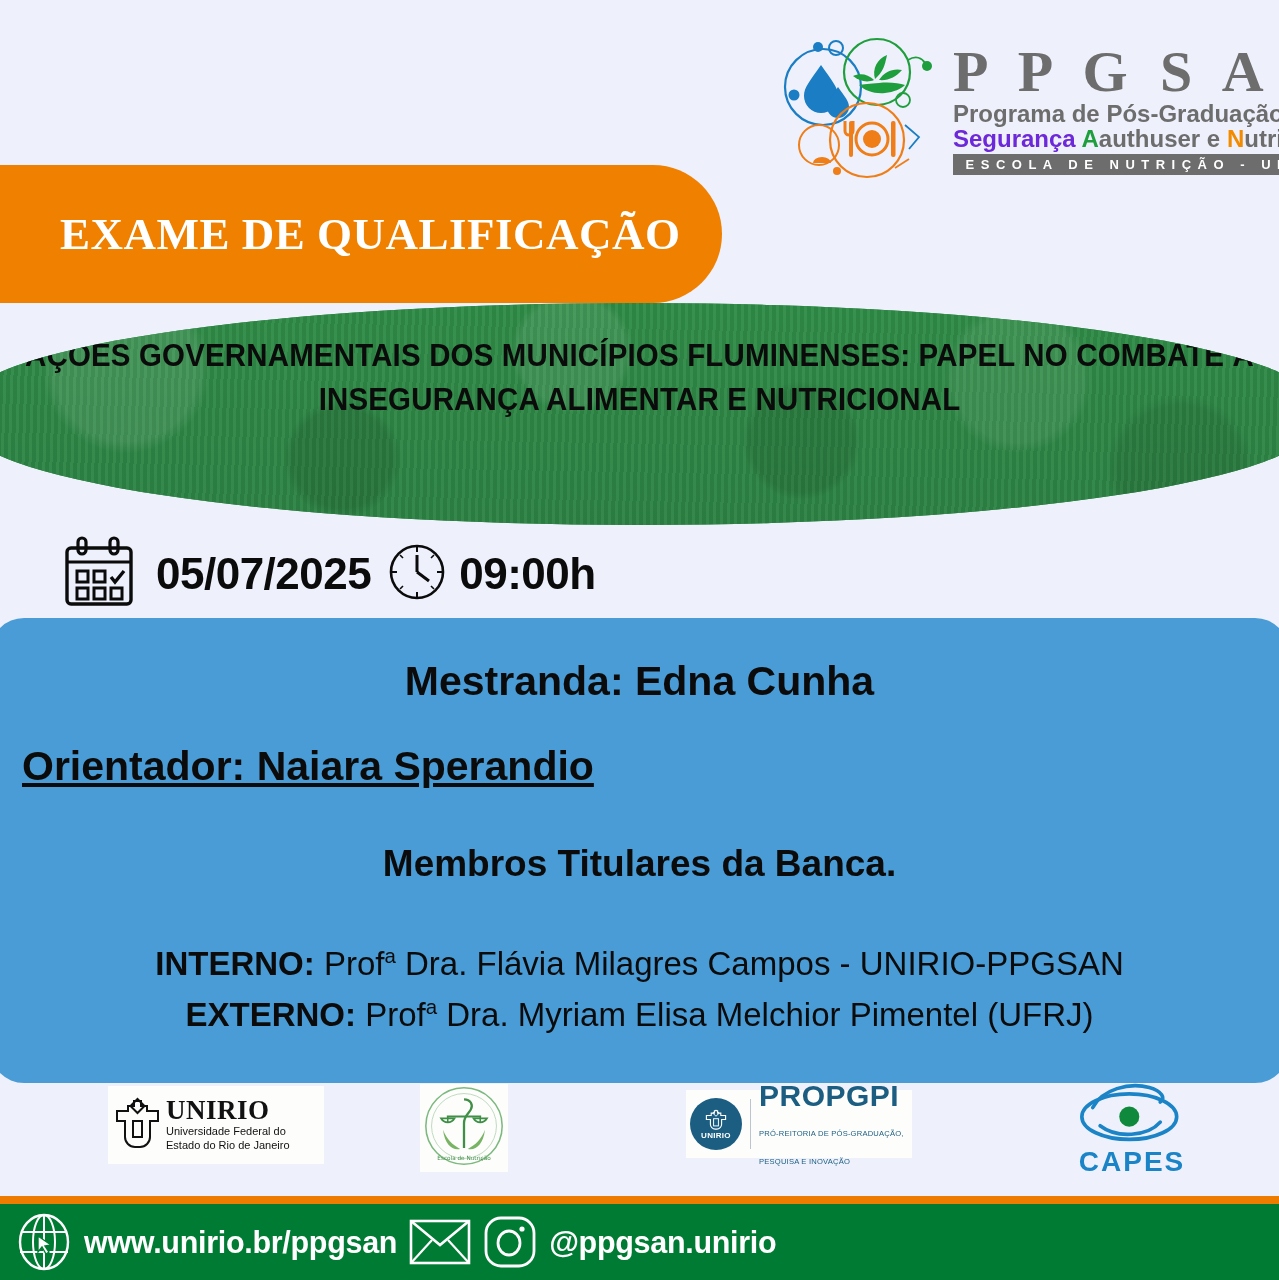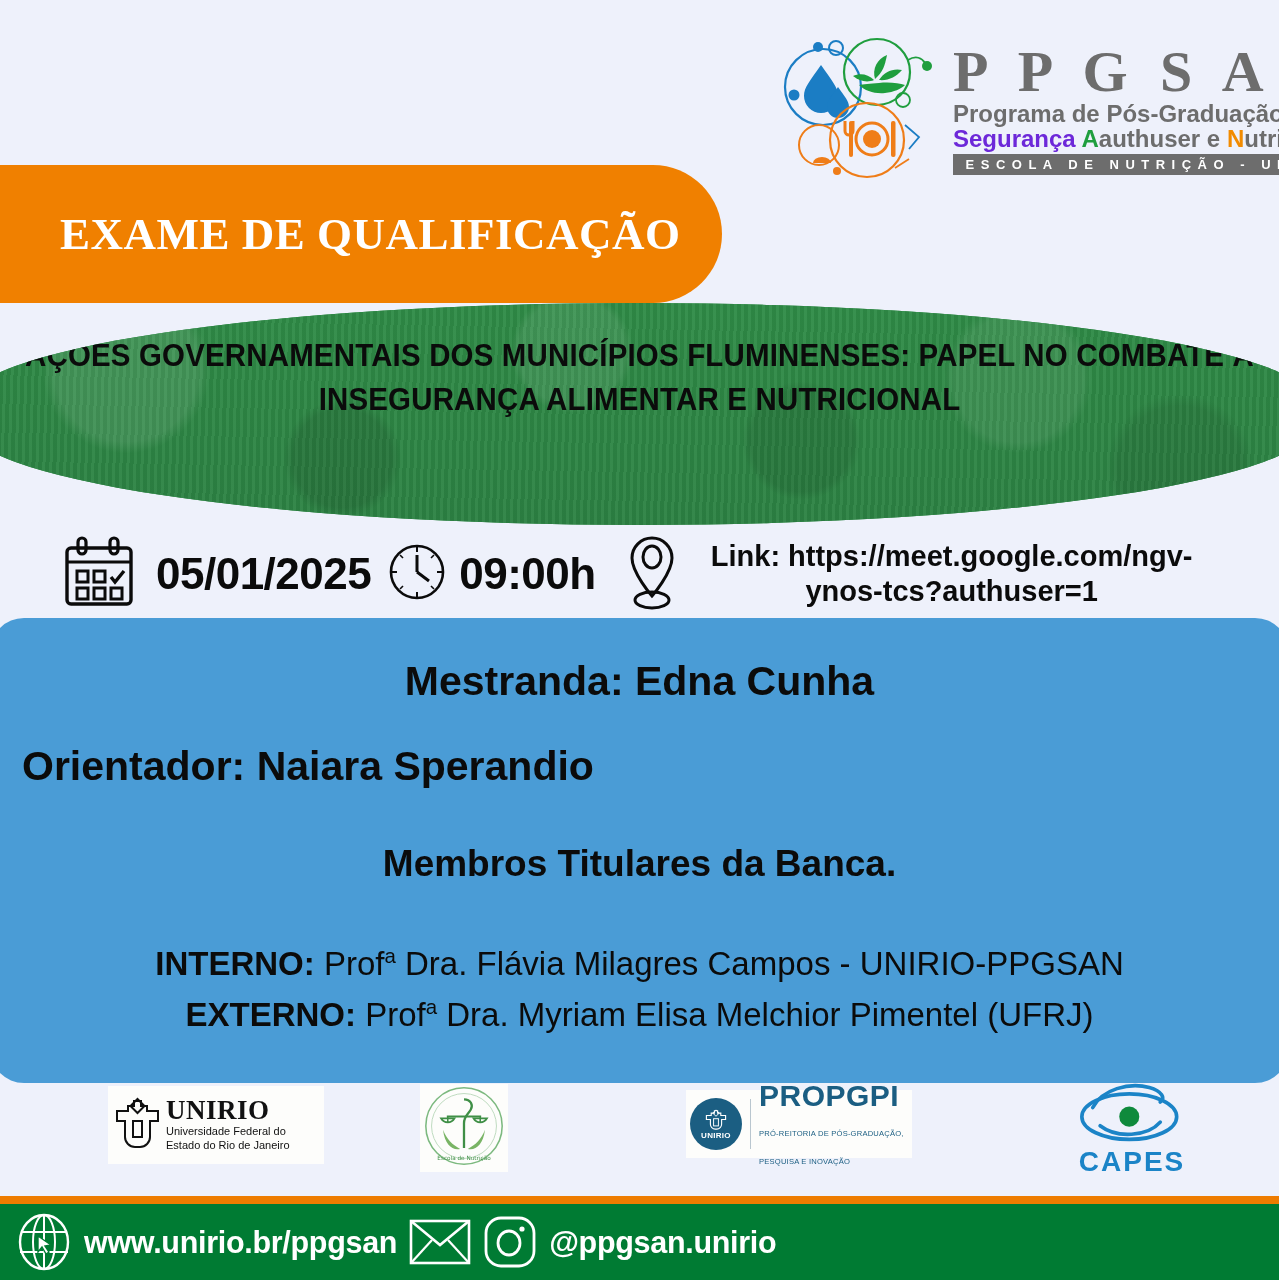--- a/index.html
+++ b/index.html
@@ -103,21 +103,21 @@
     background:#4a9cd6;
     border-radius:34px;
   }
   .blue-inner{ position:relative; width:100%; height:100%; color:#0b0b0b; }
   .mestranda{
     position:absolute; top:40px; left:0; right:0; text-align:center;
     font-size:41px; font-weight:700;
   }
   .orientador{
     position:absolute; top:125px; left:32px;
-    font-size:41px; font-weight:700;
+    font-size:41px; font-weight:700;text-decoration:underline;
   }
   .membros{
     position:absolute; top:225px; left:0; right:0; text-align:center;
     font-size:37px; font-weight:700;
   }
   .banca{
     position:absolute; top:320px; left:0; right:0; text-align:center;
     font-size:33px; line-height:1.55;
   }
   .banca b{ font-weight:700; }
@@ -250,21 +250,21 @@
         <rect x="48" y="4" width="8" height="16" rx="4" fill="none" stroke="#0b0b0b" stroke-width="3.2"></rect>
         <line x1="5" y1="28" x2="69" y2="28" stroke="#0b0b0b" stroke-width="3.2"></line>
         <rect x="15" y="37" width="11" height="11" fill="none" stroke="#0b0b0b" stroke-width="3"></rect>
         <rect x="32" y="37" width="11" height="11" fill="none" stroke="#0b0b0b" stroke-width="3"></rect>
         <path d="M49 43 l4 5 l9 -11" fill="none" stroke="#0b0b0b" stroke-width="3.4"></path>
         <rect x="15" y="54" width="11" height="11" fill="none" stroke="#0b0b0b" stroke-width="3"></rect>
         <rect x="32" y="54" width="11" height="11" fill="none" stroke="#0b0b0b" stroke-width="3"></rect>
         <rect x="49" y="54" width="11" height="11" fill="none" stroke="#0b0b0b" stroke-width="3"></rect>
       </svg>
     </span>
-    <span class="info-text" style="margin-left:20px;">05/01/2025</span>
+    <span class="info-text" style="margin-left:20px;">05/07/2025</span>
   </div>
 
   <div class="info-item" style="margin-left:16px;">
     <span class="ico">
       <svg width="60" height="60" viewBox="0 0 60 60">
         <circle cx="30" cy="30" r="26" fill="none" stroke="#0b0b0b" stroke-width="2.6"></circle>
         <line x1="30" y1="30" x2="30" y2="13" stroke="#0b0b0b" stroke-width="3"></line>
         <line x1="30" y1="30" x2="42" y2="39" stroke="#0b0b0b" stroke-width="3"></line>
         <line x1="30" y1="5" x2="30" y2="10" stroke="#0b0b0b" stroke-width="2"></line>
         <line x1="30" y1="50" x2="30" y2="55" stroke="#0b0b0b" stroke-width="2"></line>
@@ -272,33 +272,20 @@
         <line x1="50" y1="30" x2="55" y2="30" stroke="#0b0b0b" stroke-width="2"></line>
         <line x1="13" y1="13" x2="16" y2="16" stroke="#0b0b0b" stroke-width="1.6"></line>
         <line x1="44" y1="44" x2="47" y2="47" stroke="#0b0b0b" stroke-width="1.6"></line>
         <line x1="47" y1="13" x2="44" y2="16" stroke="#0b0b0b" stroke-width="1.6"></line>
         <line x1="16" y1="44" x2="13" y2="47" stroke="#0b0b0b" stroke-width="1.6"></line>
       </svg>
     </span>
     <span class="info-text" style="margin-left:12px;">09:00h</span>
   </div>
 
-  <div class="info-item" style="margin-left:24px;">
-    <span class="ico">
-      <svg width="64" height="80" viewBox="0 0 64 80">
-        <path d="M32 6 a20 20 0 0 1 20 20 c0 15 -20 38 -20 38 s-20 -23 -20 -38 a20 20 0 0 1 20 -20 z" fill="none" stroke="#0b0b0b" stroke-width="3"></path>
-        <ellipse cx="32" cy="25" rx="9" ry="11" fill="none" stroke="#0b0b0b" stroke-width="3"></ellipse>
-        <ellipse cx="32" cy="68" rx="17" ry="8" fill="none" stroke="#0b0b0b" stroke-width="3"></ellipse>
-      </svg>
-    </span>
-    <span class="link-block" style="margin-left:8px;">
-      <span>Link: https://meet.google.com/ngv-</span><br>
-      <span>ynos-tcs?authuser=1</span>
-    </span>
-  </div>
 </div>
 
 <div class="band-blue">
   <div class="blue-inner">
     <div class="mestranda">Mestranda: Edna Cunha</div>
     <div class="orientador">Orientador: Naiara Sperandio</div>
     <div class="membros">Membros Titulares da Banca.</div>
     <div class="banca">
       <div>
         <b>INTERNO:</b>

